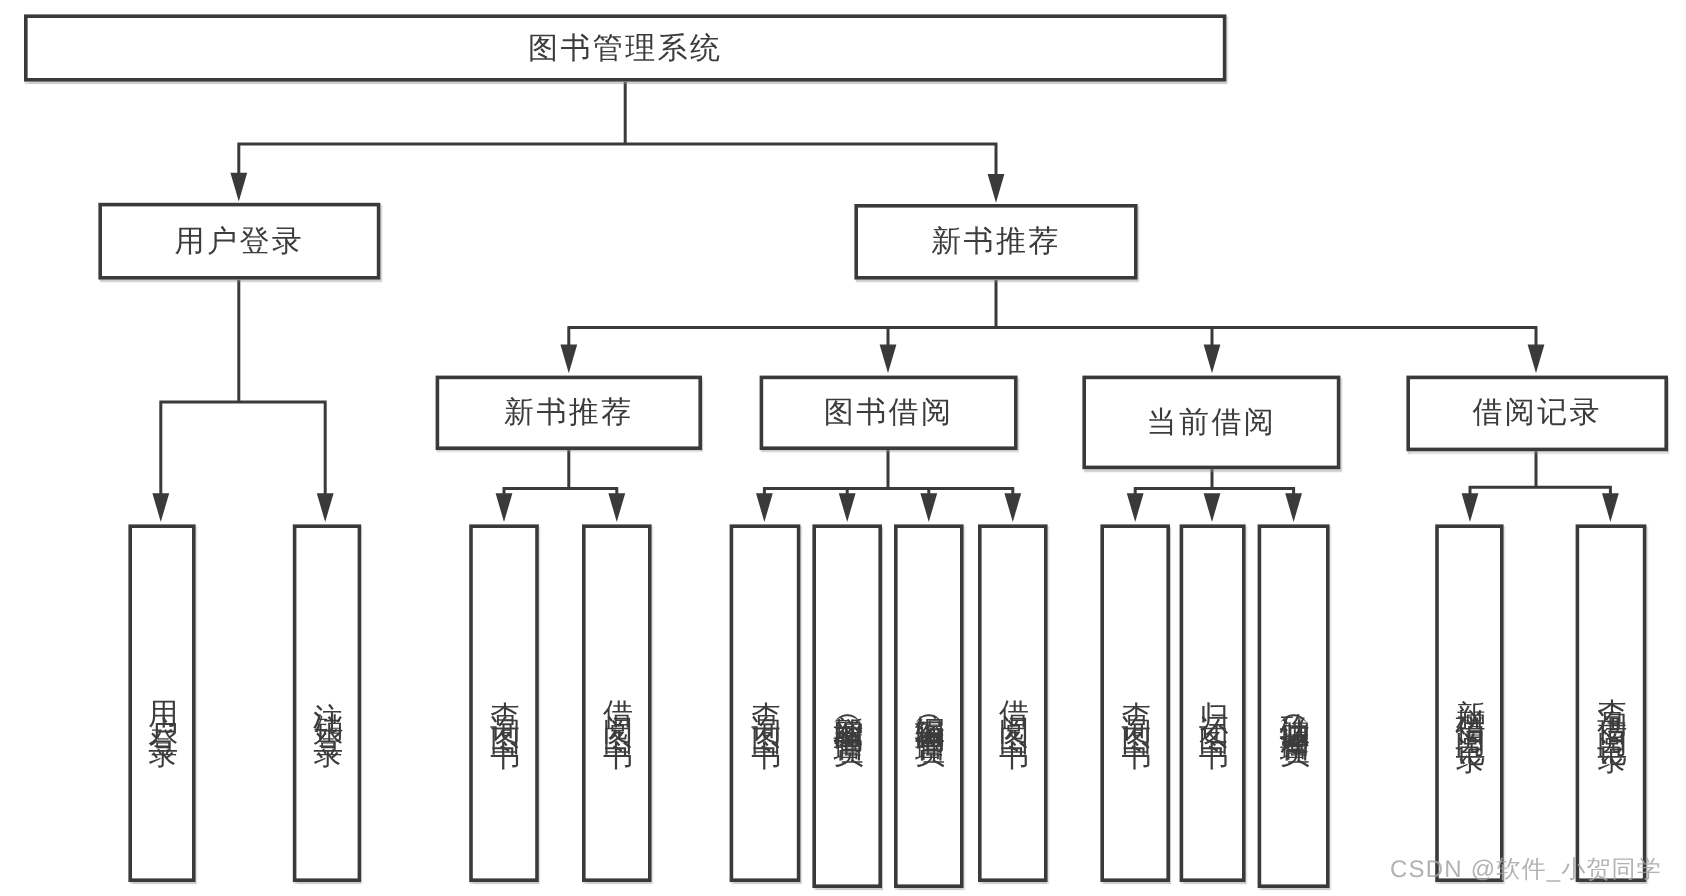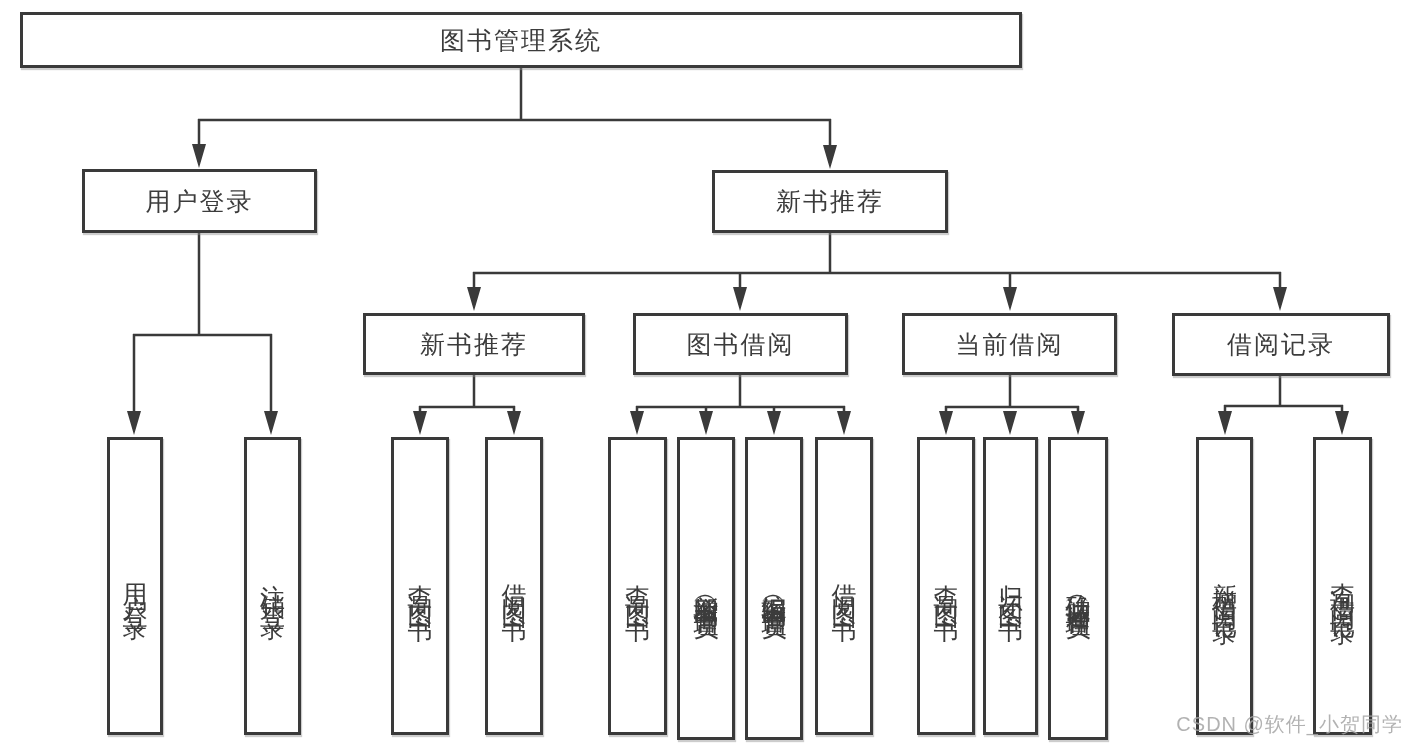--- a/index.html
+++ b/index.html
@@ -40,21 +40,21 @@
     font-size: 25px;
     line-height: 1;
     writing-mode: vertical-rl;
     text-orientation: mixed;
     letter-spacing: 11px;
     white-space: nowrap;
   }
   .vlabel.tight { letter-spacing: 3px; }
   .watermark {
     position: absolute;
-    right: 2px;
+    right: 20px;
     bottom: 9px;
     font-size: 20px;
     color: rgba(164,164,164,0.85);
     letter-spacing: 1px;
     z-index: 5;
     white-space: nowrap;
   }
 </style>
 </head>
 <body>
@@ -92,21 +92,21 @@
   <div class="node" style="left:712px;top:170px;width:236px;height:63px">
     <span class="hlabel">新书推荐</span>
   </div>
 
   <div class="node" style="left:633px;top:313px;width:215px;height:62px">
     <span class="hlabel">图书借阅</span>
   </div>
   <div class="node" style="left:363px;top:313px;width:222px;height:62px">
     <span class="hlabel">新书推荐</span>
   </div>
-  <div class="node" style="left:902px;top:313px;width:215px;height:62px">
+  <div class="node" style="left:902px;top:313px;width:215px;height:78px">
     <span class="hlabel">当前借阅</span>
   </div>
   <div class="node" style="left:1172px;top:313px;width:218px;height:63px">
     <span class="hlabel">借阅记录</span>
   </div>
 
   <div class="node" style="left:107px;top:437px;width:56px;height:298px">
     <span class="vlabel">用户登录</span>
   </div>
   <div class="node" style="left:244px;top:437px;width:57px;height:298px">

